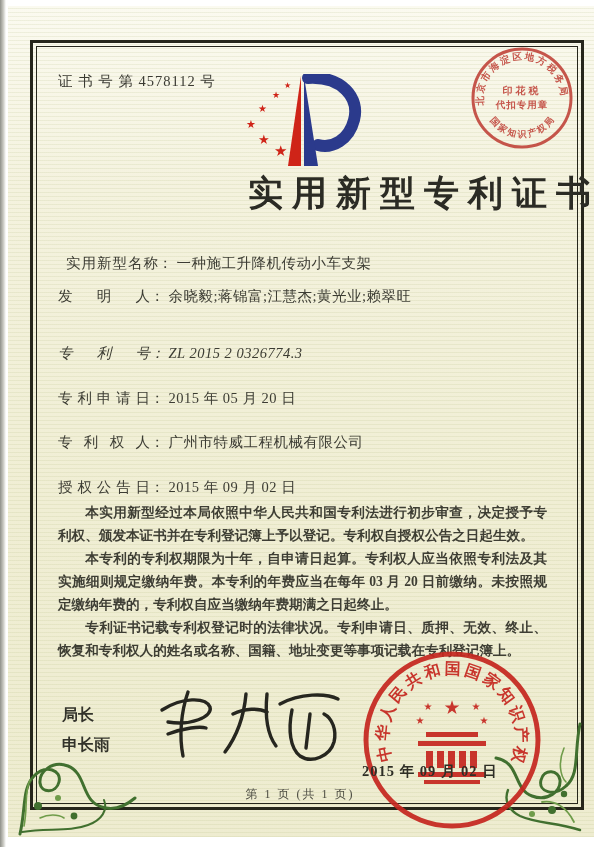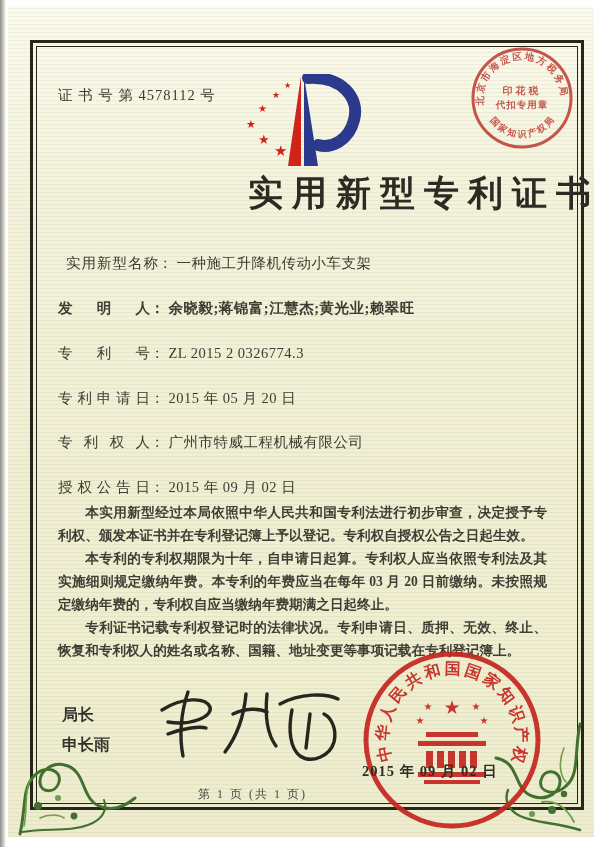--- a/index.html
+++ b/index.html
@@ -8,37 +8,37 @@
   .scan-edge { position:absolute; left:0; top:0; bottom:0; width:6px;
     background:linear-gradient(90deg,#8f9089 0%,#c9c9c2 55%,rgba(255,255,255,0) 100%); }
   .paper { position:absolute; left:8px; top:6px; right:6px; bottom:10px;
     background:
       repeating-linear-gradient(0deg, rgba(164,175,108,0.14) 0 1px, rgba(0,0,0,0) 1px 4px),
       linear-gradient(180deg,#fbfaf0 0%, #f4f2de 22%, #f0eed4 60%, #eeecd0 100%);
   }
   .frame { position:absolute; left:30px; top:40px; width:554px; height:770px;
     border:3px solid #26261b; }
   .frame-inner { position:absolute; inset:3px; border:1px solid #26261b; }
-  .cert-number { position:absolute; left:58px; top:86px; font-size:14.5px; color:#3a3a32; letter-spacing:1px; }
+  .cert-number { position:absolute; left:58px; top:72px; font-size:14.5px; color:#3a3a32; letter-spacing:1px; }
   .logo { position:absolute; left:238px; top:74px; }
   .title { position:absolute; left:0; top:170px; width:600px; text-align:right;
     font-size:35px; font-weight:bold; color:#2b2b24; letter-spacing:9px; }
   .fields { position:absolute; left:58px; top:254px; width:488px; font-size:14.5px; color:#3c3c33; }
   .frow { position:absolute; left:0; white-space:nowrap; }
   .flabel { display:inline-block; width:92px; text-align:justify; text-align-last:justify; }
   .fcolon { padding-right:4px; }
   .fvalue { letter-spacing:0.5px; }
-  .r0{top:0;margin-left:8px;} .r1{top:45px;font-weight:bold;} .r2{top:90px;} .r3{top:135px;} .r4{top:179px;} .r5{top:224px;}
+  .r0{top:0;margin-left:8px;} .r1{top:33px;} .r2{top:90px;font-style:italic;} .r3{top:135px;} .r4{top:179px;} .r5{top:224px;}
   .body-text { position:absolute; left:58px; top:501px; width:489px;
     font-size:13.6px; line-height:23px; color:#3e3e34; text-align:justify; }
   .body-text p { text-indent:2em;font-weight:bold; }
   .signoff { position:absolute; left:62px; top:700px; font-size:16px; font-weight:600;
     color:#33332b; line-height:30px; }
   .signature { position:absolute; left:140px; top:682px; }
-  .footer { position:absolute; left:0; top:786px; width:505px; text-align:center;
+  .footer { position:absolute; left:0; top:786px; width:600px; text-align:center;
     font-size:12px; color:#4a4a40; letter-spacing:2px; }
   .tax-stamp { position:absolute; left:466px; top:42px; opacity:0.88; }
   .official-seal { position:absolute; left:360px; top:648px; opacity:0.92; }
   .seal-date { position:absolute; left:362px; top:762px; font-size:14.5px; font-weight:600;
     color:#2e2e26; letter-spacing:1px; z-index:6; }
   .ornament { position:absolute; }
   .orn-bl { left:14px; top:730px; }
   .orn-br { left:468px; top:718px; }
   .stamp-text { fill:#bf4036; font-weight:bold; }
   .seal-ring-text { fill:#c5261f; font-weight:bold; font-size:16px; letter-spacing:3.2px; }

